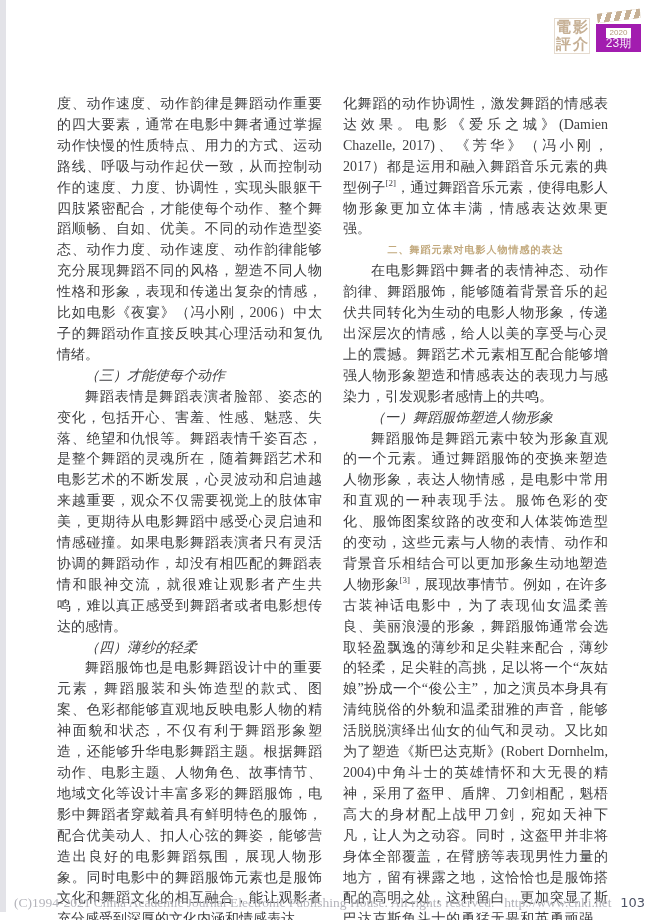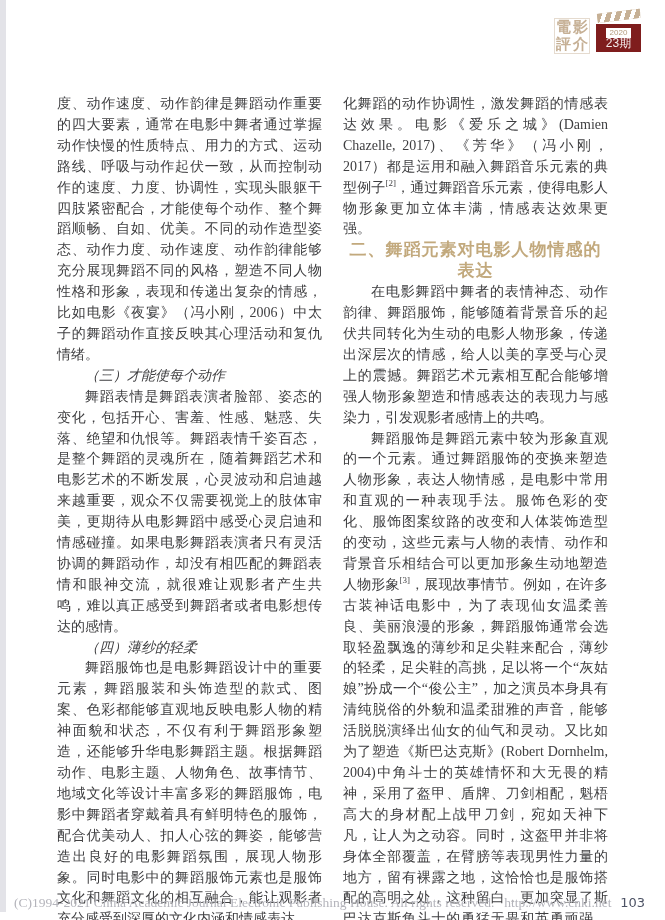--- a/index.html
+++ b/index.html
@@ -32,21 +32,21 @@
   }
   .clapper { width:45px; height:40px; position:relative; }
   .clapper-top {
     position:absolute; top:1px; left:2px; width:43px; height:9px;
     background:#c6b095;
     background-image:repeating-linear-gradient(115deg,#c6b095 0 5px,#ffffff 5px 9px);
     transform:rotate(-7deg); transform-origin:left bottom;
   }
   .clapper-body {
     position:absolute; top:11px; left:0; width:45px; height:28px;
-    background:#7f1d1d;
+    background:#a21caf;
     display:flex; flex-direction:column; align-items:center; justify-content:center;
     gap:1px;
   }
   .clapper-year {
     background:#ffffff; color:#b49c7c;
     font-size:8px; line-height:10px; padding:0 4px;
     font-family:"Liberation Sans",sans-serif;
   }
   .clapper-issue {
     color:#ffffff; font-size:12px; line-height:9px; opacity:.9;
@@ -62,21 +62,21 @@
     font-size:14px; line-height:20.9px;
     text-align:justify;
   }
   .col p { margin:0; text-indent:2em; }
   .col p.cont { text-indent:0;margin-top:31px; }
   .subhead {
     font-style:italic; text-indent:2em; margin:0;
   }
   .section-title {
     color:#c2a97d; font-weight:bold; text-align:center;
-    font-size:17px; letter-spacing:1px;
+    font-size:10px; letter-spacing:1px;
     margin:25px 0 17px 0; text-indent:0 !important;
     font-family:"Liberation Sans","DejaVu Sans",sans-serif;
   }
   sup { font-size:9px; line-height:0; }
   
   .footer {
     position:absolute; left:14px; right:20px; bottom:9px;
     display:flex; align-items:baseline;
     font-size:13.5px; color:#b4b4bb;
     white-space:nowrap;
@@ -119,20 +119,21 @@
       <p>舞蹈表情是舞蹈表演者脸部、姿态的变化，包括开心、害羞、性感、魅惑、失落、绝望和仇恨等。舞蹈表情千姿百态，是整个舞蹈的灵魂所在，随着舞蹈艺术和电影艺术的不断发展，心灵波动和启迪越来越重要，观众不仅需要视觉上的肢体审美，更期待从电影舞蹈中感受心灵启迪和情感碰撞。如果电影舞蹈表演者只有灵活协调的舞蹈动作，却没有相匹配的舞蹈表情和眼神交流，就很难让观影者产生共鸣，难以真正感受到舞蹈者或者电影想传达的感情。</p>
       <p class="subhead">（四）薄纱的轻柔</p>
       <p>舞蹈服饰也是电影舞蹈设计中的重要元素，舞蹈服装和头饰造型的款式、图案、色彩都能够直观地反映电影人物的精神面貌和状态，不仅有利于舞蹈形象塑造，还能够升华电影舞蹈主题。根据舞蹈动作、电影主题、人物角色、故事情节、地域文化等设计丰富多彩的舞蹈服饰，电影中舞蹈者穿戴着具有鲜明特色的服饰，配合优美动人、扣人心弦的舞姿，能够营造出良好的电影舞蹈氛围，展现人物形象。同时电影中的舞蹈服饰元素也是服饰文化和舞蹈文化的相互融合，能让观影者充分感受到深厚的文化内涵和情感表达。</p>
 
     </div>
 
     <div class="col">
       <p class="cont"><span>化舞蹈的动作协调性，激发舞蹈的情感表达效果。电影《爱乐之城》(Damien Chazelle, 2017)、《芳华》（冯小刚，2017）都是运用和融入舞蹈音乐元素的典型例子</span><sup>[2]</sup><span>，通过舞蹈音乐元素，使得电影人物形象更加立体丰满，情感表达效果更强。</span></p>
       <p class="section-title">二、舞蹈元素对电影人物情感的表达</p>
       <p>在电影舞蹈中舞者的表情神态、动作韵律、舞蹈服饰，能够随着背景音乐的起伏共同转化为生动的电影人物形象，传递出深层次的情感，给人以美的享受与心灵上的震撼。舞蹈艺术元素相互配合能够增强人物形象塑造和情感表达的表现力与感染力，引发观影者感情上的共鸣。</p>
+      <p class="subhead">（一）舞蹈服饰塑造人物形象</p>
       <p><span>舞蹈服饰是舞蹈元素中较为形象直观的一个元素。通过舞蹈服饰的变换来塑造人物形象，表达人物情感，是电影中常用和直观的一种表现手法。服饰色彩的变化、服饰图案纹路的改变和人体装饰造型的变动，这些元素与人物的表情、动作和背景音乐相结合可以更加形象生动地塑造人物形象</span><sup>[3]</sup><span>，展现故事情节。例如，在许多古装神话电影中，为了表现仙女温柔善良、美丽浪漫的形象，舞蹈服饰通常会选取轻盈飘逸的薄纱和足尖鞋来配合，薄纱的轻柔，足尖鞋的高挑，足以将一个“灰姑娘”扮成一个“俊公主”，加之演员本身具有清纯脱俗的外貌和温柔甜雅的声音，能够活脱脱演绎出仙女的仙气和灵动。又比如为了塑造《斯巴达克斯》(Robert Dornhelm, 2004)中角斗士的英雄情怀和大无畏的精神，采用了盔甲、盾牌、刀剑相配，魁梧高大的身材配上战甲刀剑，宛如天神下凡，让人为之动容。同时，这盔甲并非将身体全部覆盖，在臂膀等表现男性力量的地方，留有裸露之地，这恰恰也是服饰搭配的高明之处，这种留白，更加突显了斯巴达克斯角斗士的勇猛无畏和英勇顽强。舞蹈服饰的恰当运用首先让人们在直观上感受到了人物的形象，给人们留下了想象的空间和余地。《金山战鼓》（门文元，1980）中梁红玉穿的那件较长的鲜红斗篷披肩也是人物形象塑造中的点睛之笔，随着舞蹈的律</span></p>
     </div>
 
   </div>
 
   <div class="footer">
     <span>(C)1994-2021 China Academic Journal Electronic Publishing House. All rights reserved.</span>
     <span class="url">http://www.cnki.net</span>
     <span class="pagenum">103</span>
   </div>

